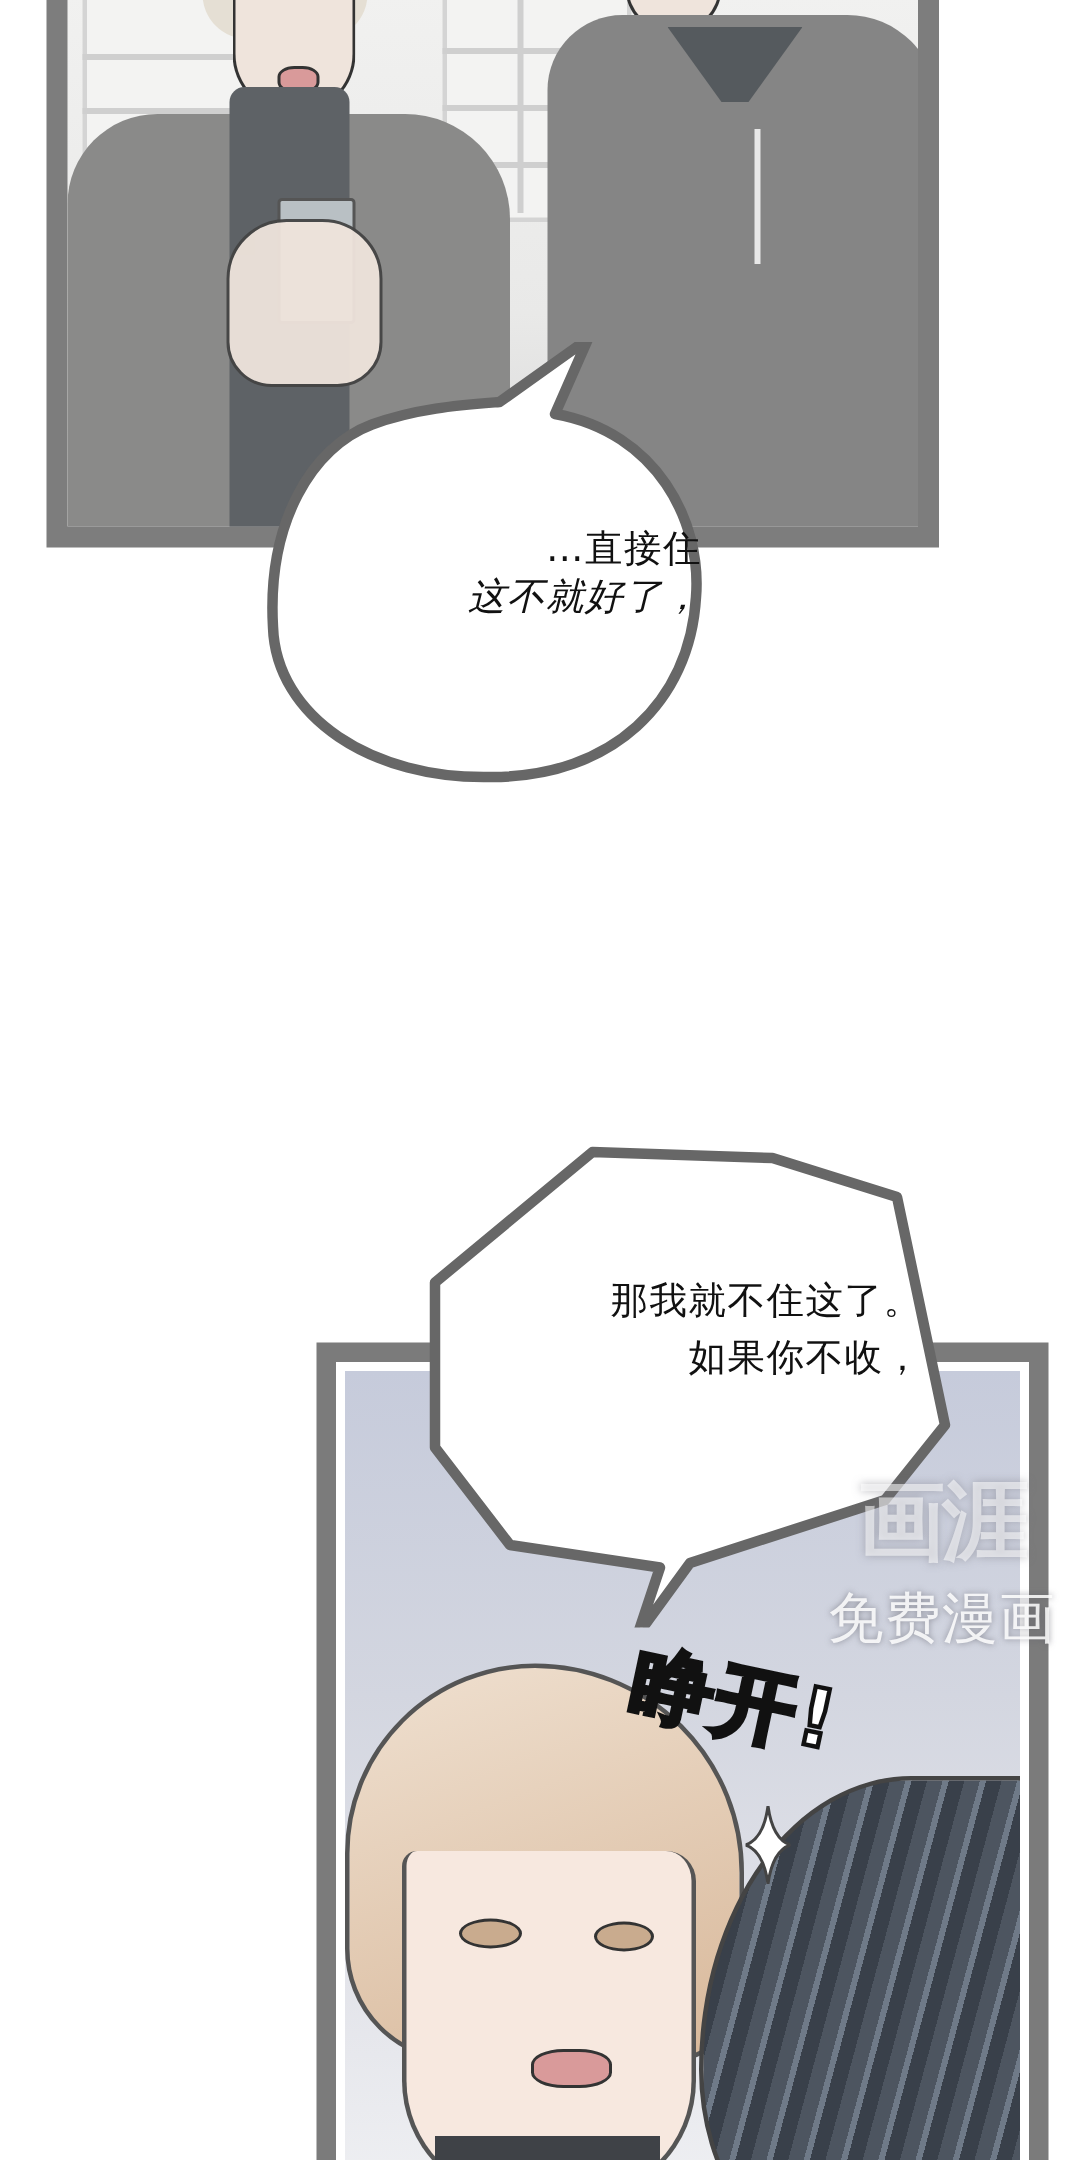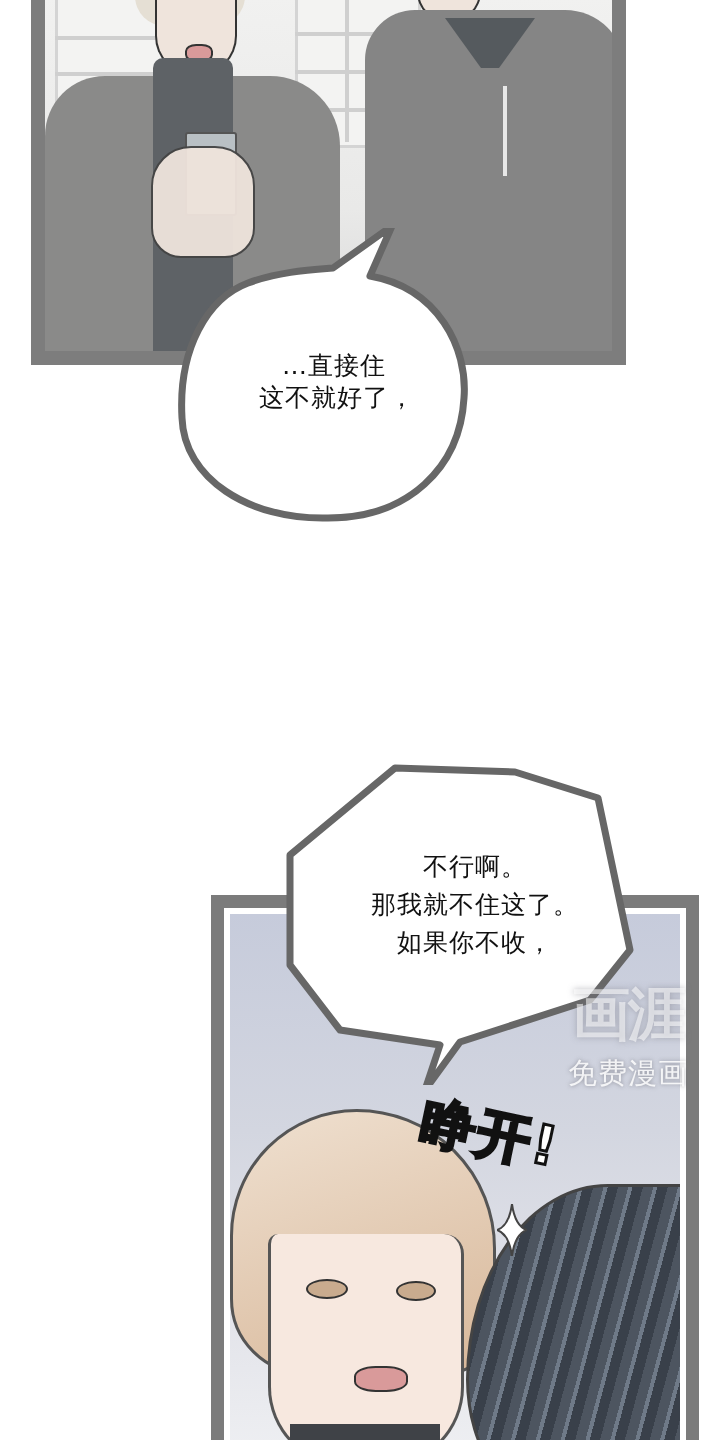--- a/index.html
+++ b/index.html
@@ -27,21 +27,21 @@
   .skin { position: absolute; background: #efe4dc; }
   .hair-pale { position: absolute; background: #e5dfd4; }
   .phone { position: absolute; background: #b9c0c4; border: 2px solid #555; border-radius: 3px; }
   .mouth { position: absolute; background: #d99a9a; border: 2px solid #333; border-radius: 40%; }
 
   
   .bubble1 {
     left: 178px; top: 228px; width: 290px; height: 294px;
   }
   .bubble-text {
-    position: absolute; color: #111; text-align: center; font-size: 25px; line-height: 32px;
+    position: absolute; color: #111; text-align: right; font-size: 25px; line-height: 32px;
     font-family: "DejaVu Sans", sans-serif; letter-spacing: 1px;
   }
 
   
   .panel2 {
     left: 211px; top: 895px; width: 488px; height: 560px;
     background: #7b7b7b; box-sizing: border-box;
   }
   .panel2-white {
     position: absolute; left: 13px; top: 13px; right: 13px; bottom: 0;
@@ -60,21 +60,21 @@
     -webkit-text-stroke: 3px #111; letter-spacing: 2px;
     font-family: "DejaVu Sans", sans-serif;
   }
 
   .watermark { position: absolute; color: rgba(255,255,255,0.75); }
   .wm-logo {
     font-size: 58px; font-weight: bold; letter-spacing: -2px;
     color: rgba(255,255,255,0.55); text-shadow: 0 0 6px rgba(120,120,130,0.5);
   }
   .wm-sub {
-    font-size: 29px; color: rgba(255,255,255,0.85); letter-spacing: 1px;
+    font-size: 37px; color: rgba(255,255,255,0.85); letter-spacing: 1px;
     text-shadow: 0 0 4px rgba(90,90,100,0.6);
     font-family: Liberation Mono, monospace;
   }
 </style>
 </head>
 <body>
 
 <div class="abs panel1">
   <div class="panel1-inner">
 
@@ -101,21 +101,21 @@
     <div class="abs" style="left:458px;top:90px;width:4px;height:90px;background:#e8e8e8;"></div>
   </div>
 </div>
 
 <div class="abs bubble1">
   <svg width="290" height="294" viewBox="0 0 290 294" style="position:absolute;left:0;top:0;">
     <path d="M 155 40 L 214 -2 L 192 48 C 260 60 290 120 286 170 C 282 240 230 290 150 290 C 70 292 6 250 4 190 C 0 120 30 70 70 55 C 100 44 130 42 155 40 Z" fill="#ffffff" stroke="#676767" stroke-width="7" stroke-linejoin="round"></path>
   </svg>
   <div class="bubble-text" style="left:0;width:290px;top:122px;">
     <div style="padding-left:22px;">…直接住</div>
-    <div style="padding-left:28px;">这不就好了，</div>
+    <div style="padding-left:28px;font-style:italic;">这不就好了，</div>
   </div>
 </div>
 
 <div class="abs panel2">
   <div class="panel2-white"></div>
   <div class="panel2-inner">
 
     <div class="abs" style="left:0;top:195px;width:260px;height:260px;border-radius:50% 55% 20% 30%;background:linear-gradient(160deg,#efe0d0,#d8b89a);border:3px solid #555;"></div>
     <div class="abs" style="left:38px;top:320px;width:190px;height:230px;background:#f7e8df;border-radius:10px 20px 80px 80px;border:3px solid #555;border-top:none;"></div>
     <div class="abs" style="left:76px;top:365px;width:38px;height:16px;background:#c9ab8e;border:2px solid #333;border-radius:50%;"></div>
@@ -131,21 +131,20 @@
   </div>
 </div>
 
 <div class="sfx" style="left:430px;top:1085px;transform:rotate(12deg);transform-origin:left top;">睁开!</div>
 
 <div class="abs bubble2">
   <svg width="362" height="325" viewBox="0 0 362 325" style="position:absolute;left:0;top:0;">
     <path d="M 110 8 L 230 12 L 313 38 L 345 190 L 305 240 L 175 282 L 140 330 L 155 285 L 55 270 L 5 205 L 5 95 L 110 8 Z" fill="#ffffff" stroke="#676767" stroke-width="7" stroke-linejoin="round"></path>
   </svg>
   <div class="bubble-text" style="left:50px;width:280px;top:88px;line-height:38px;">
-    <div>不行啊。</div>
     <div>那我就不住这了。</div>
     <div>如果你不收，</div>
   </div>
 </div>
 
 <div class="watermark" style="left:548px;top:976px;width:160px;text-align:center;">
   <div class="wm-logo">画涯</div>
   <div class="wm-sub">免费漫画</div>
 </div>
 

